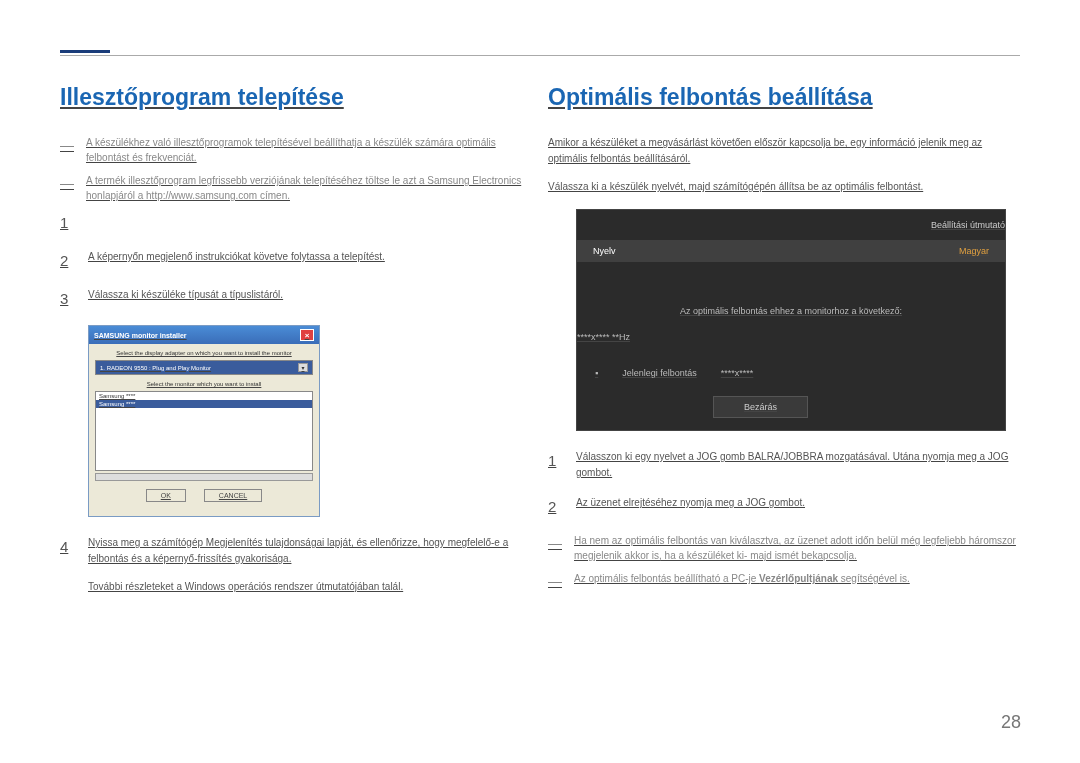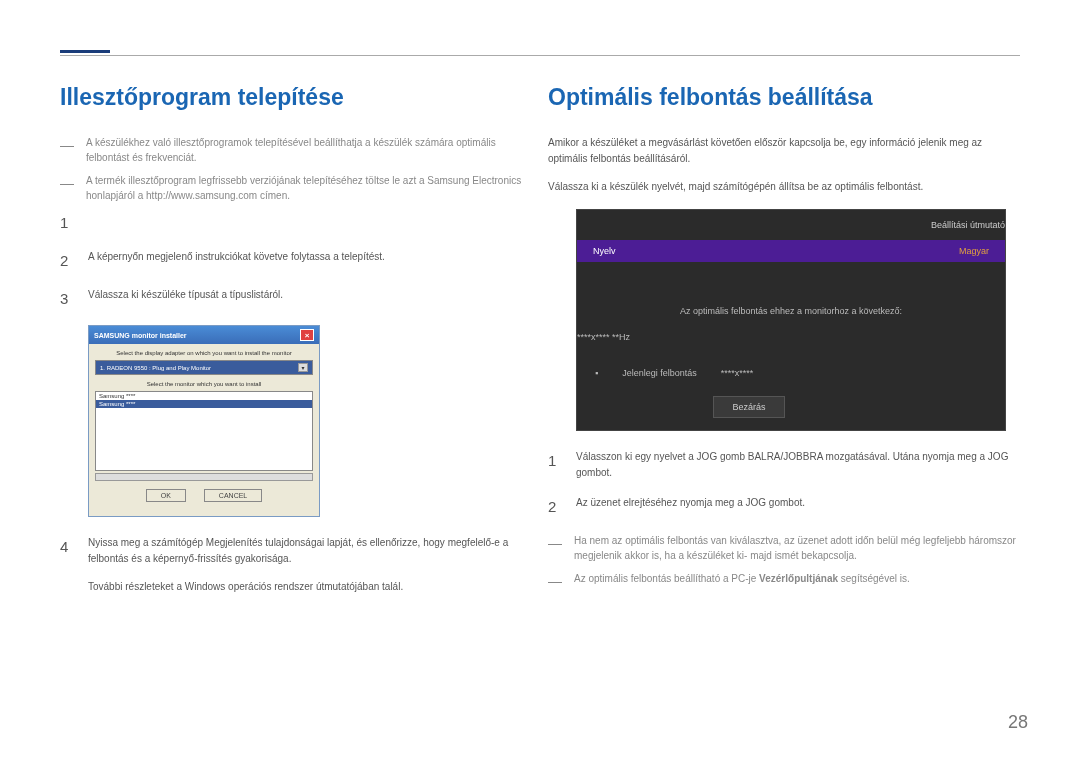--- a/index.html
+++ b/index.html
@@ -17,20 +17,21 @@
       width: 50px;
       margin-bottom: 2px;
     }
     .header-line {
       border-top: 1px solid #aaa;
       margin-bottom: 28px;
     }
     .columns {
       display: flex;
       gap: 16px;
+      text-decoration: underline;
     }
     .column {
       flex: 1;
     }
     h1 {
       color: #1a66b3;
       font-size: 23px;
       font-weight: 600;
       margin-bottom: 24px;
     }
@@ -164,21 +165,21 @@
       font-size: 9px;
       border: 1px solid #444;
     }
     .osd-title {
       text-align: right;
       padding: 10px 0;
       color: #ccc;
       font-size: 9px;
     }
     .osd-lang-row {
-      background: #4c1d95;
+      background: #404040;
       display: flex;
       justify-content: space-between;
       padding: 6px 16px;
       color: #fff;
     }
     .osd-lang-value {
       color: #e0a040;
     }
     .osd-text {
       text-align: center;
@@ -203,30 +204,30 @@
       display: flex;
       gap: 24px;
       padding: 8px 18px 18px;
       color: #bbb;
       font-size: 9px;
     }
     .osd-close {
       background: #3a3a3a;
       padding: 5px 0;
       text-align: center;
-      width: 72px;
+      width: 95px;
       margin: 0 0 12px 136px;
       color: #ccc;
       font-size: 9px;
       border: 1px solid #555;
     }
     .page-number {
       position: absolute;
       bottom: 30px;
-      right: 52px;
+      right: 59px;
       font-size: 18px;
       color: #777;
     }
     .bold { font-weight: bold; text-align: right; }
   </style>
 </head>
 <body>
 
 <div class="header-bar"></div>
 <div class="header-line"></div>

